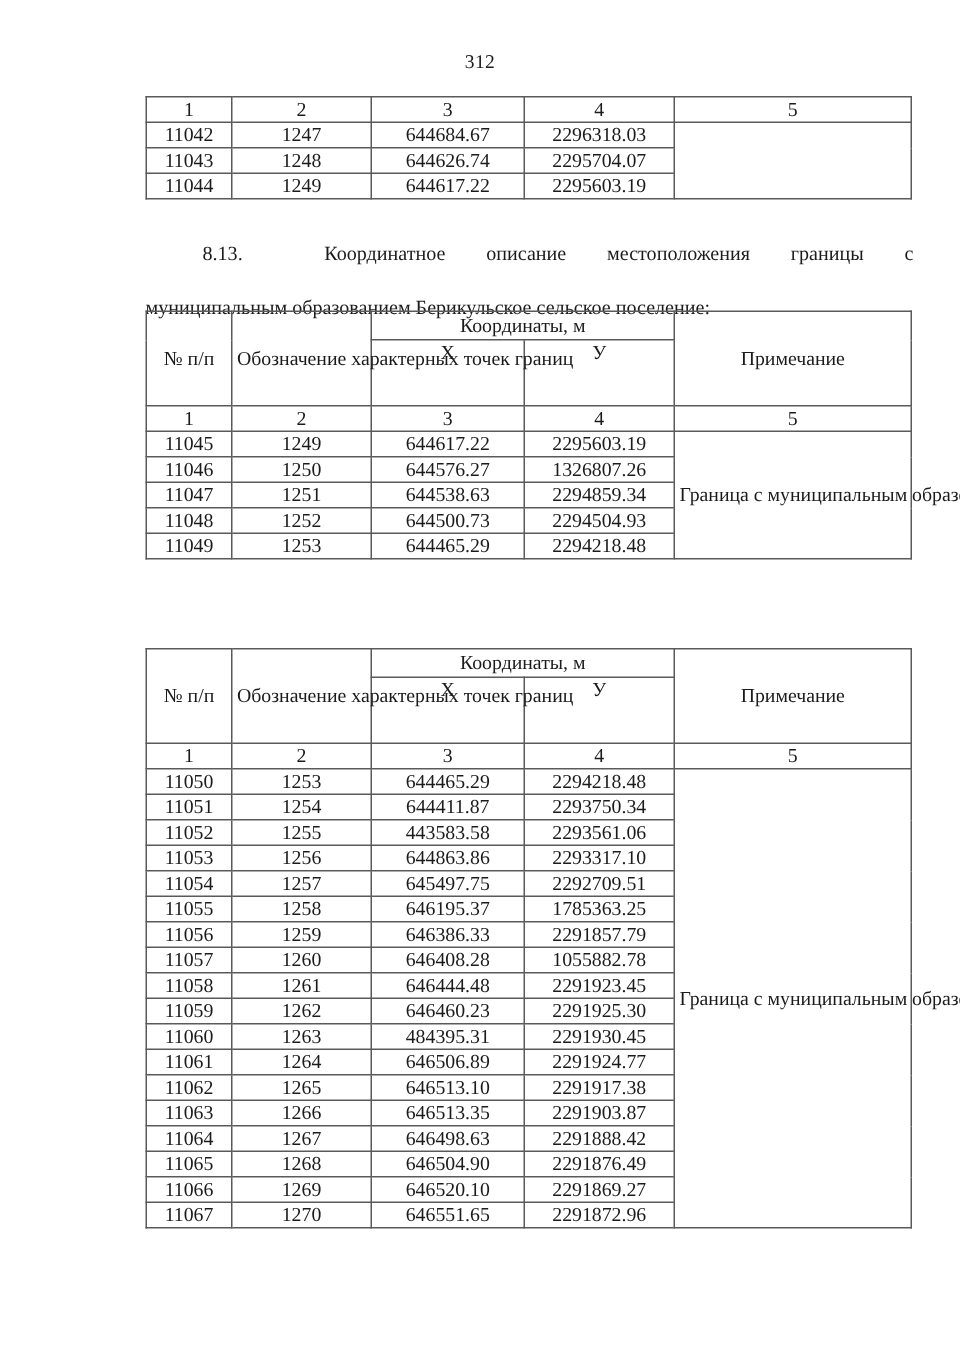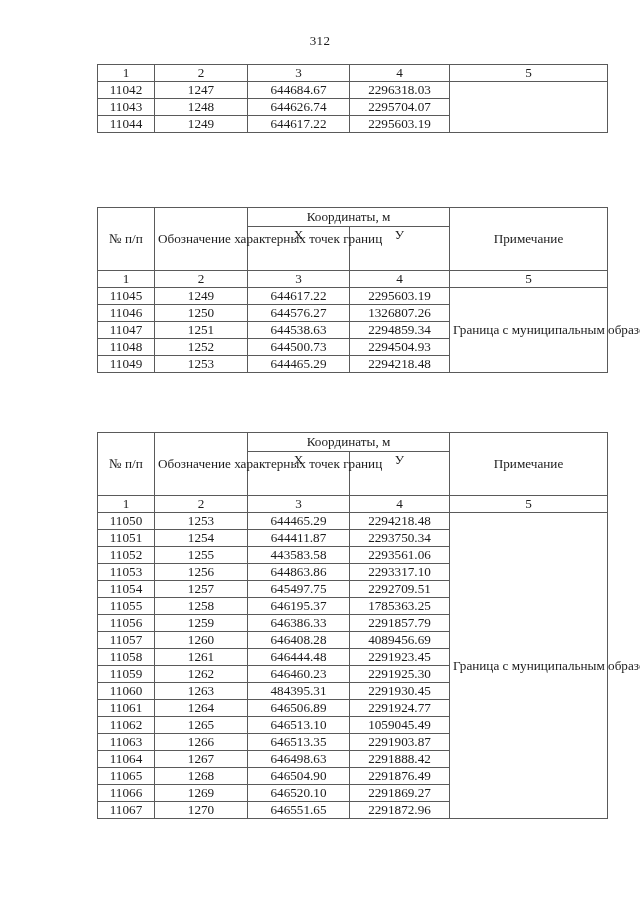--- a/index.html
+++ b/index.html
@@ -140,20 +140,24 @@
       </tr>
       <tr>
         <td>11044</td>
         <td>1249</td>
         <td>644617.22</td>
         <td>2295603.19</td>
       </tr>
     </tbody>
   </table>
 
+  <div class="para" id="para-813">
+    <span class="just-line"><span>8.13.</span>&nbsp; <span>Координатное</span> <span>описание</span> <span>местоположения</span> <span>границы</span> <span>с</span></span>
+    <span class="tail">муниципальным образованием Берикульское сельское поселение:</span>
+  </div>
 
   <table class="grid" id="table-2">
     <colgroup>
       <col class="c1">
         <col class="c2">
         <col class="c3">
         <col class="c4">
         <col class="c5">
     </colgroup>
     <tbody>
@@ -278,21 +282,21 @@
         <tr>
           <td>11056</td>
           <td>1259</td>
           <td>646386.33</td>
           <td>2291857.79</td>
         </tr>
         <tr>
           <td>11057</td>
           <td>1260</td>
           <td>646408.28</td>
-          <td>4089456.69</td>
+          <td>1055882.78</td>
         </tr>
         <tr>
           <td>11058</td>
           <td>1261</td>
           <td>646444.48</td>
           <td>2291923.45</td>
         </tr>
         <tr>
           <td>11059</td>
           <td>1262</td>
@@ -308,21 +312,21 @@
         <tr>
           <td>11061</td>
           <td>1264</td>
           <td>646506.89</td>
           <td>2291924.77</td>
         </tr>
         <tr>
           <td>11062</td>
           <td>1265</td>
           <td>646513.10</td>
-          <td>1059045.49</td>
+          <td>2291917.38</td>
         </tr>
         <tr>
           <td>11063</td>
           <td>1266</td>
           <td>646513.35</td>
           <td>2291903.87</td>
         </tr>
         <tr>
           <td>11064</td>
           <td>1267</td>

